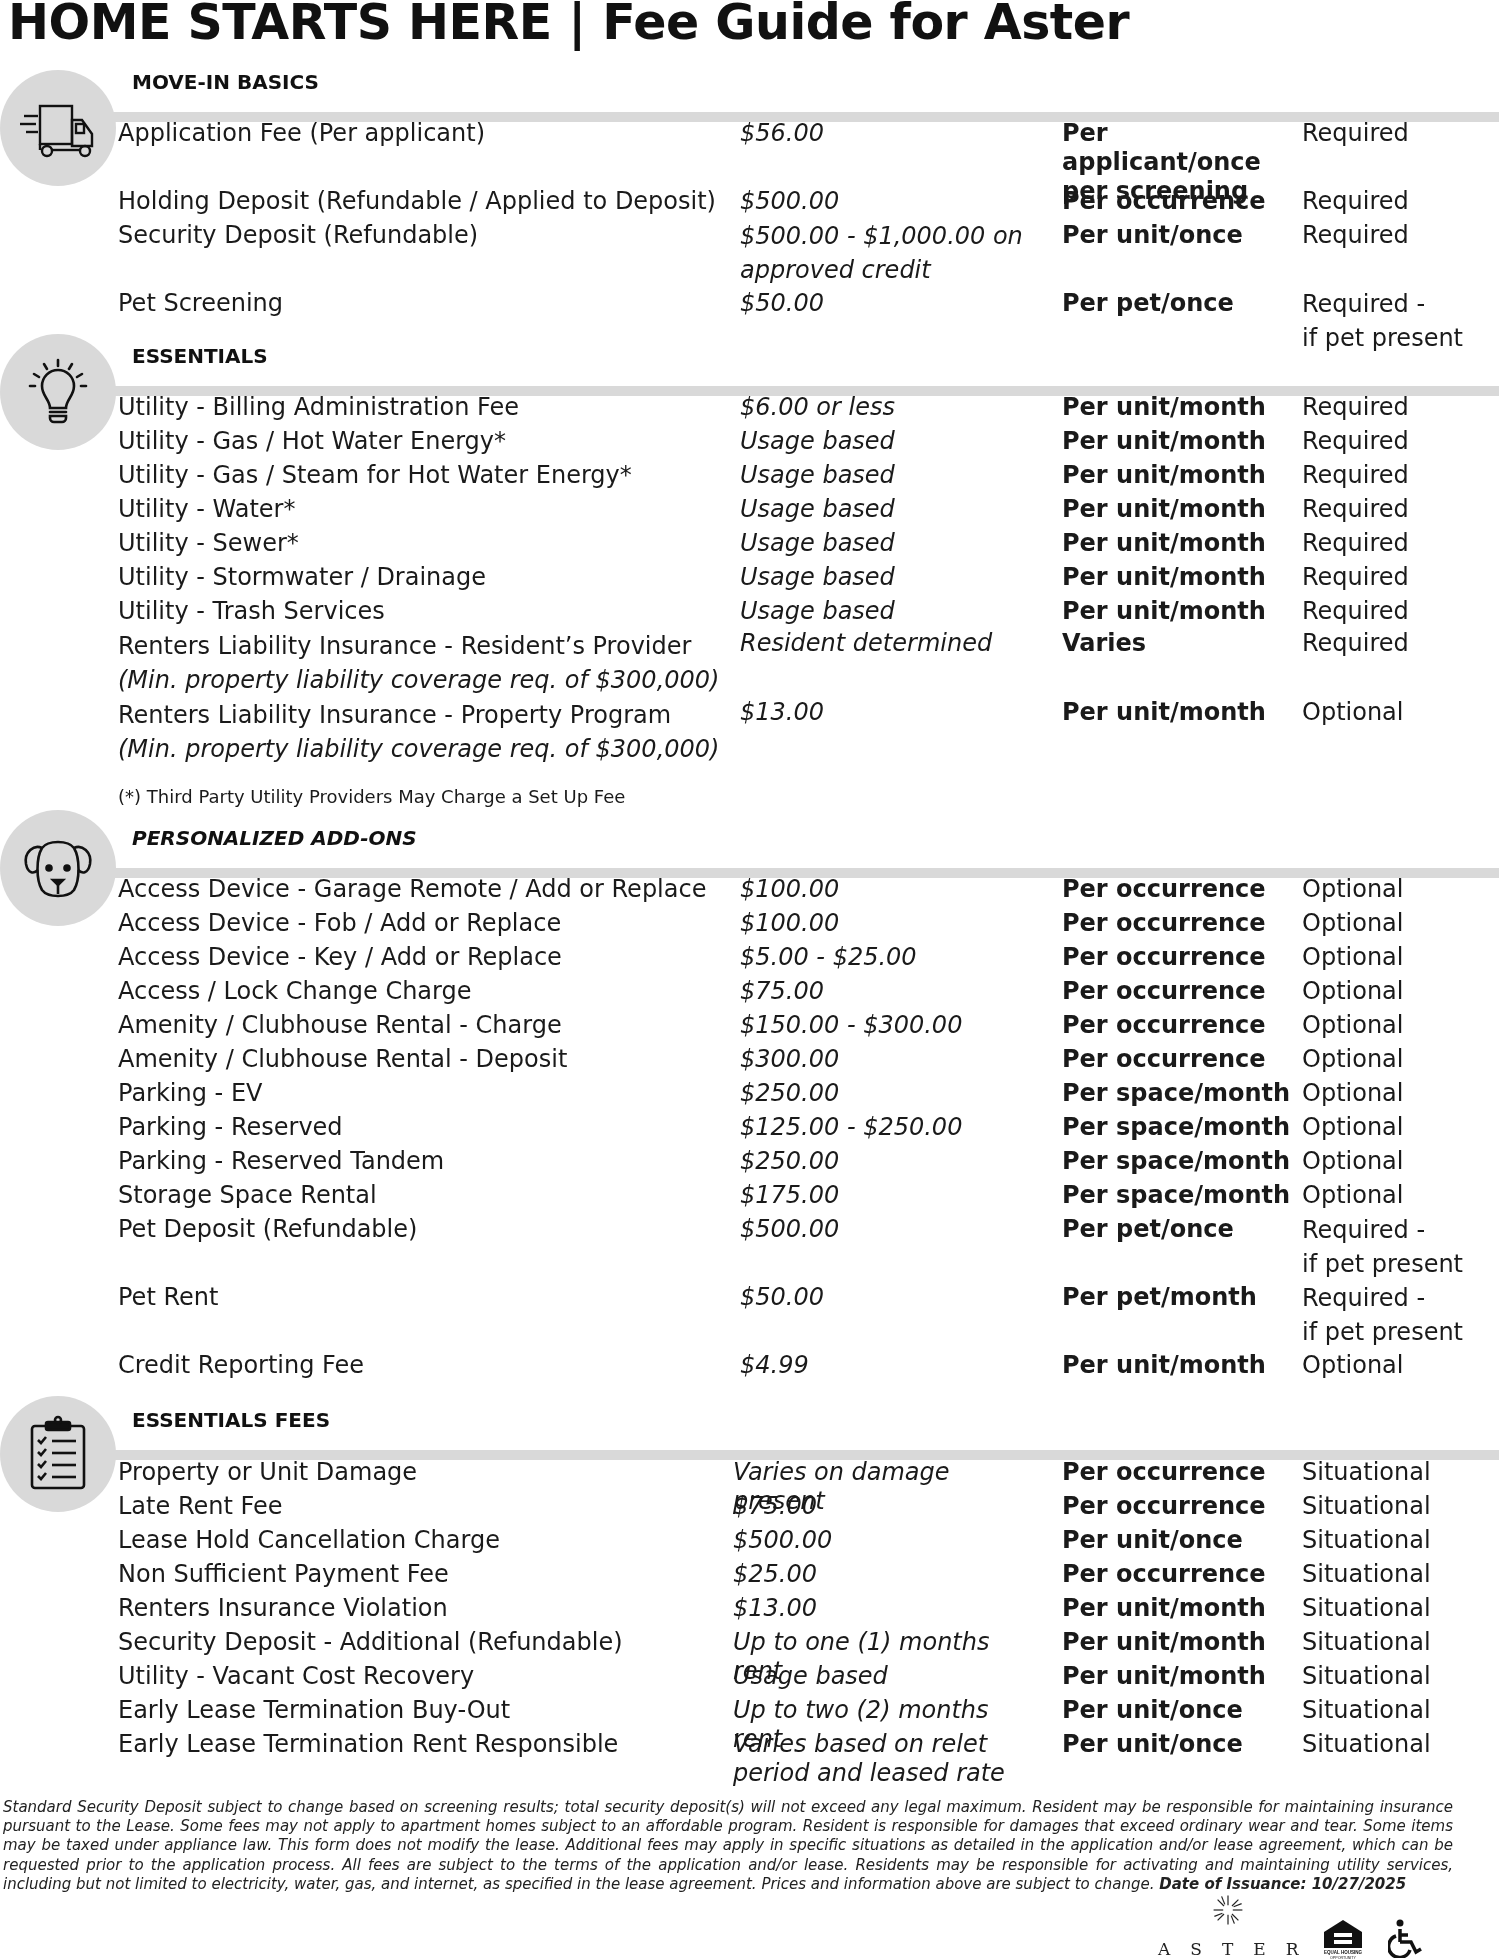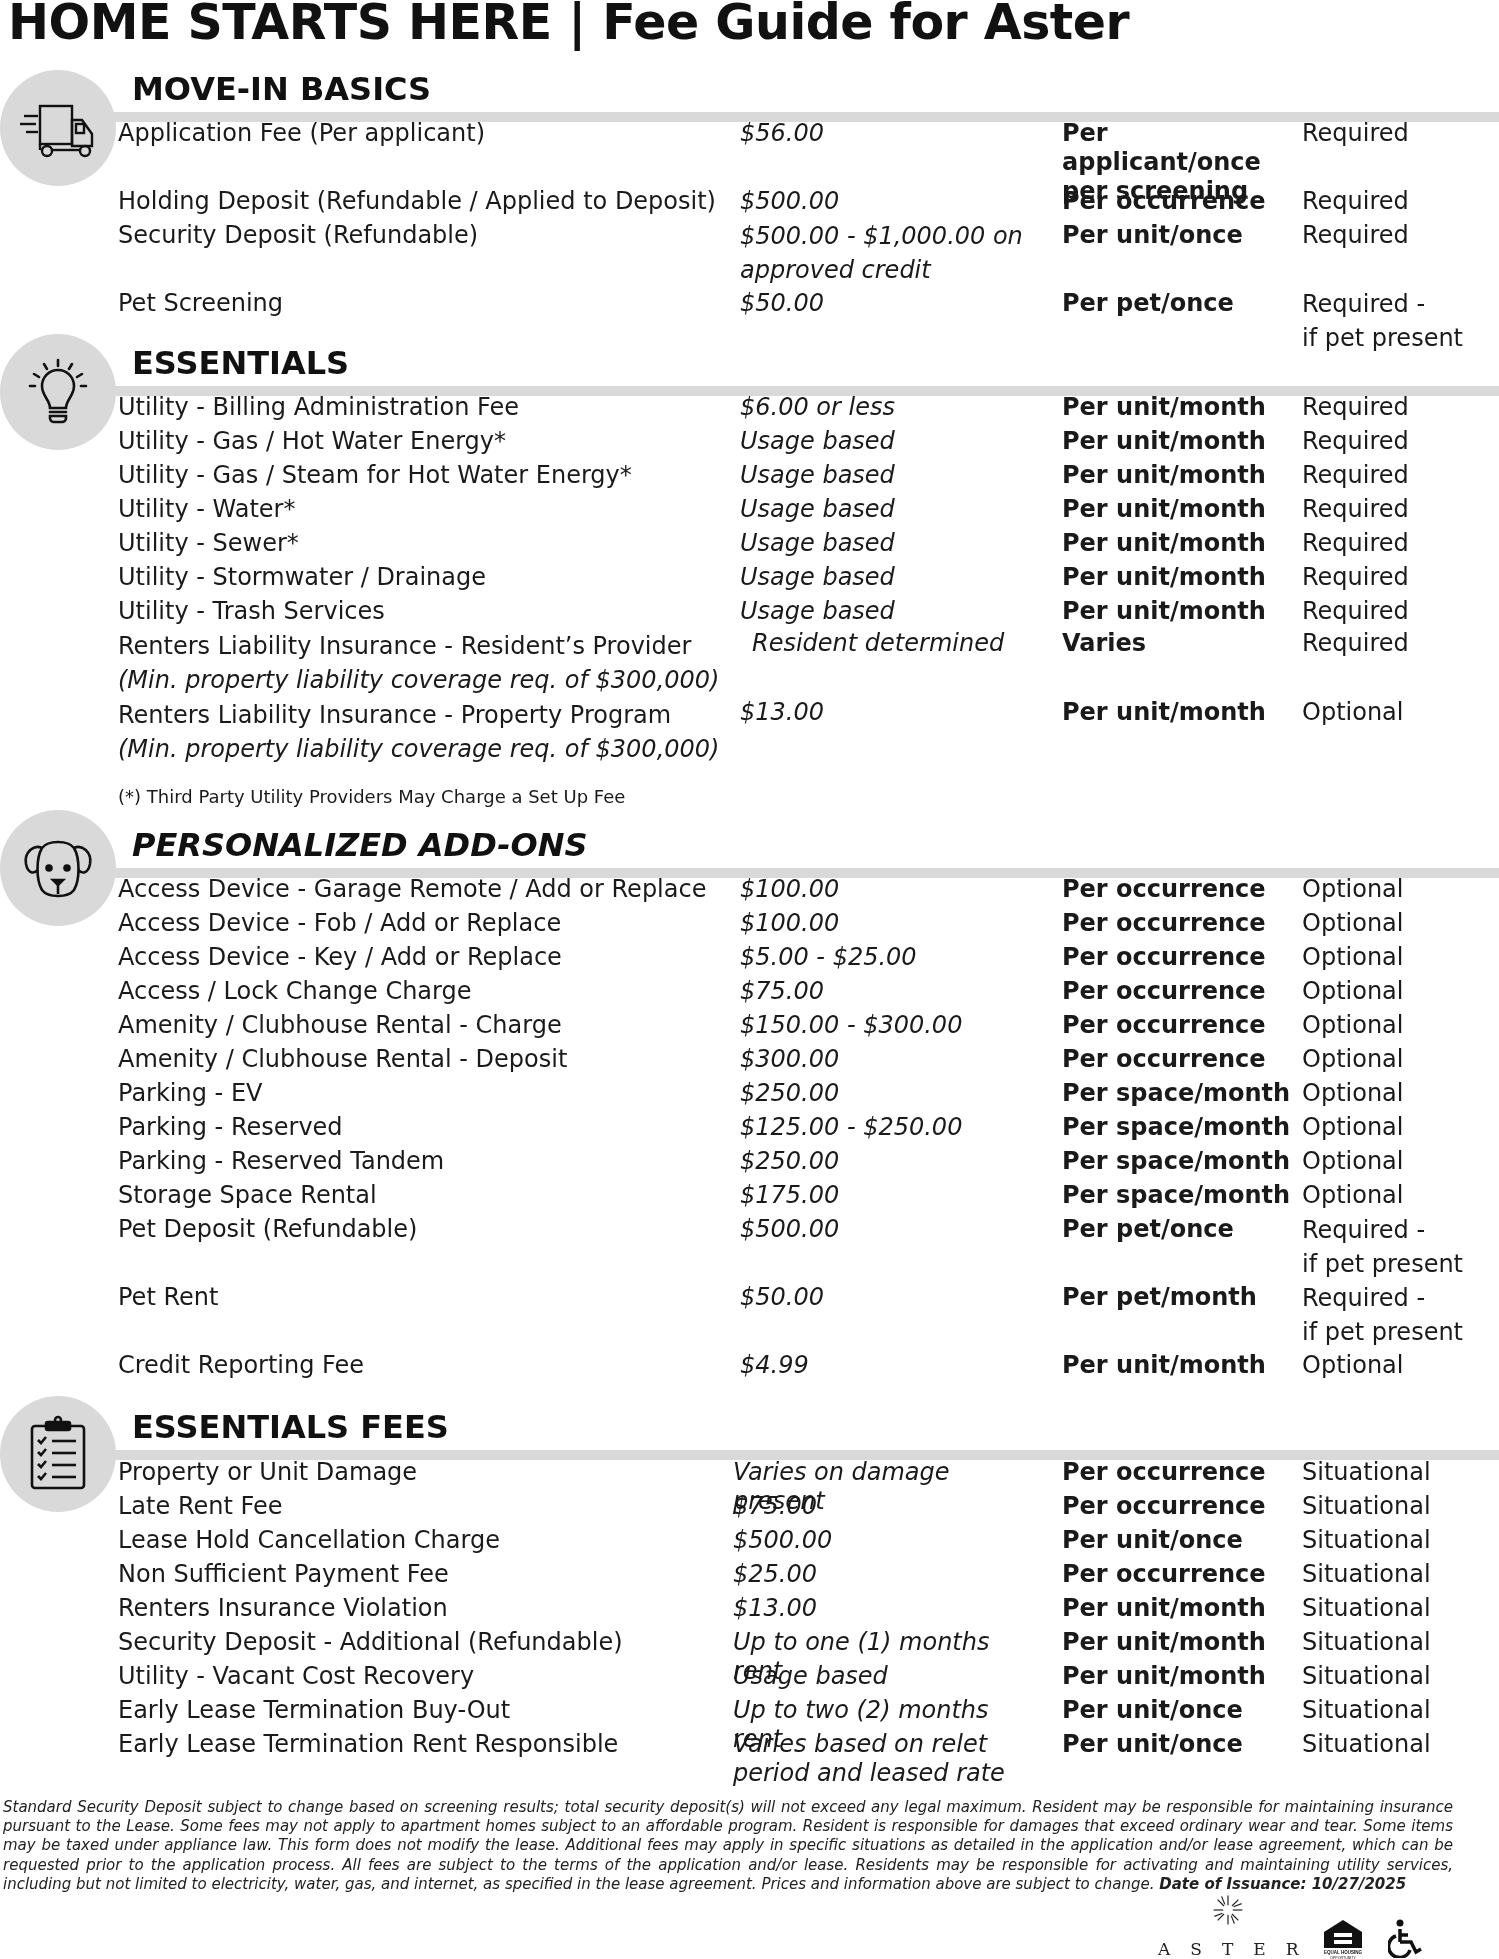--- a/index.html
+++ b/index.html
@@ -4,21 +4,21 @@
 <style>
   html, body { margin: 0; padding: 0; background: #ffffff; }
   body { width: 1499px; height: 1959px; position: relative; overflow: hidden;
          font-family: "DejaVu Sans", "Liberation Sans", sans-serif; color: #1a1a1a; }
   .title { position: absolute; left: 8px; top: -6px; font-size: 49px; font-weight: bold;
            letter-spacing: -0.5px; white-space: nowrap; color: #111; }
   .section { position: absolute; left: 0; width: 1499px; }
   .circle { position: absolute; left: 0; width: 116px; height: 116px; border-radius: 50%;
             background: #d9d9d9; }
   .circle svg { position: absolute; left: 18px; top: 18px; width: 80px; height: 80px; }
-  .sec-title { position: absolute; left: 132px; font-size: 32px; font-weight: bold; white-space: nowrap; color: #111; }
+  .sec-title { position: absolute; left: 132px; font-size: 20px; font-weight: bold; white-space: nowrap; color: #111; }
   .divider { position: absolute; left: 110px; right: 0; height: 10px; background: #d9d9d9; }
   .row { position: absolute; left: 0; width: 1499px; font-size: 24px; line-height: 29px; }
   .cell { position: absolute; top: 0; white-space: pre-line; }
   .c-label { left: 118px; width: 610px; }
   .c-amount { left: 740px; width: 300px; font-style: italic; }
   .c-freq { left: 1062px; width: 240px; font-weight: bold; }
   .c-status { left: 1302px; width: 197px; }
   .amount-s { left: 733px; }
   .italic { font-style: italic; }
   .note { position: absolute; left: 118px; font-size: 18px; white-space: nowrap; }
@@ -139,21 +139,21 @@
   </div>
   <div class="row" style="top:597px;">
     <span class="cell c-label">Utility - Trash Services</span>
     <span class="cell c-amount">Usage based</span>
     <span class="cell c-freq">Per unit/month</span>
     <span class="cell c-status">Required</span>
   </div>
   <div class="row" style="top:632px;">
     <span class="cell c-label">Renters Liability Insurance - Resident’s Provider</span>
     <span class="cell c-label italic" style="top:34px;">(Min. property liability coverage req. of $300,000)</span>
-    <span class="cell c-amount" style="top:-3px;margin-left:12px;">Resident determined</span>
+    <span class="cell c-amount" style="top:-3px;">Resident determined</span>
     <span class="cell c-freq" style="top:-3px;">Varies</span>
     <span class="cell c-status" style="top:-3px;">Required</span>
   </div>
   <div class="row" style="top:701px;">
     <span class="cell c-label">Renters Liability Insurance - Property Program</span>
     <span class="cell c-label italic" style="top:34px;">(Min. property liability coverage req. of $300,000)</span>
     <span class="cell c-amount" style="top:-3px;">$13.00</span>
     <span class="cell c-freq" style="top:-3px;">Per unit/month</span>
     <span class="cell c-status" style="top:-3px;">Optional</span>
   </div>

